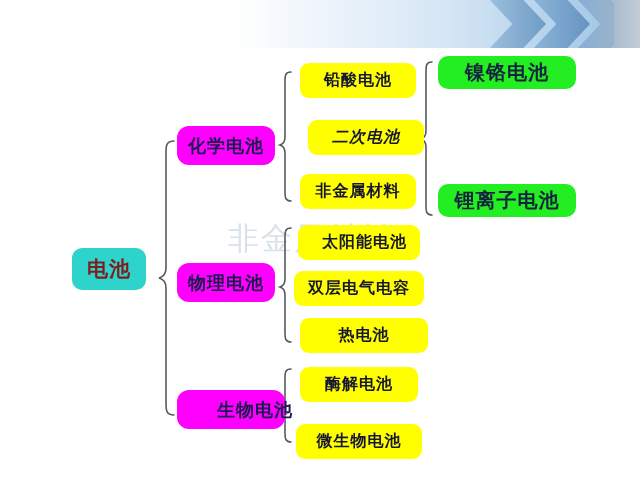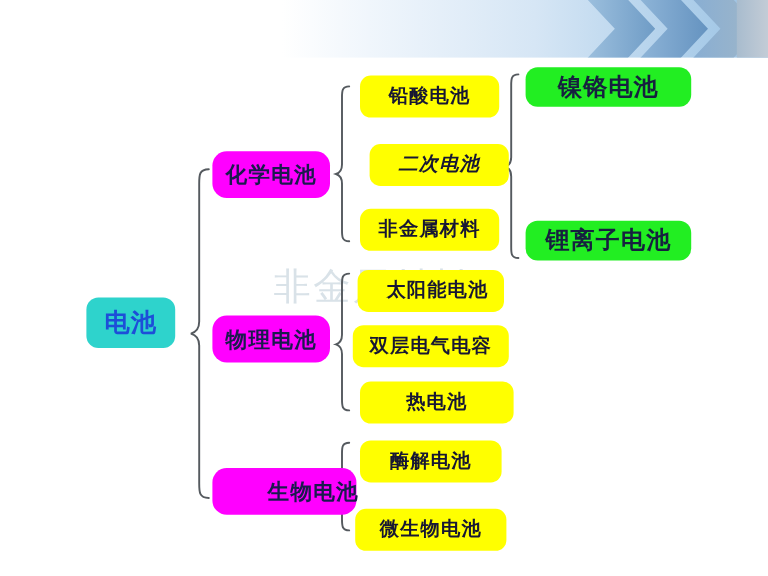--- a/index.html
+++ b/index.html
@@ -86,21 +86,21 @@
     color: #16245c;
     font-weight: bold;
     letter-spacing: 1px;
     white-space: nowrap;
     z-index: 4;
   }
   .node.root {
     background: #2ed3cc;
     border-radius: 10px;
     font-size: 21px;
-    color: #1d4ed8;
+    color: #7f1d1d;
   }
   .node.cat {
     background: #ff00ff;
     border-radius: 12px;
     font-size: 18px;
     color: #1a1a4e;
   }
   .node.leaf {
     background: #ffff00;
     border-radius: 9px;
@@ -160,21 +160,21 @@
              C283,409 285,411 285,416 L285,433 C285,438 285,442 291,442"></path>
 
     <path d="M432,62 C426,62 426,66 426,71 L426,131 C426,136 424,138 421,139
              C424,140 426,142 426,147 L426,206 C426,211 426,215 432,215"></path>
   </svg>
 
   <div class="node root" style="left:72px; top:248px; width:74px; height:42px;">电池</div>
 
   <div class="node cat" style="left:177px; top:263px; width:98px; height:39px;">物理电池</div>
   <div class="node cat" style="left:177px; top:126px; width:98px; height:39px;">化学电池</div>
-  <div class="node cat" style="left:177px; top:390px; width:120px; height:39px;padding-left:48px;">生物电池</div>
+  <div class="node cat" style="left:177px; top:390px; width:108px; height:39px;padding-left:48px;">生物电池</div>
 
   <div class="node leaf" style="left:300px; top:63px; width:116px; height:35px;">铅酸电池</div>
   <div class="node leaf" style="left:308px; top:120px; width:116px; height:35px;font-style:italic;">二次电池</div>
   <div class="node leaf" style="left:300px; top:174px; width:116px; height:35px;">非金属材料</div>
 
   <div class="node leaf" style="left:298px; top:225px; width:122px; height:35px;padding-left:11px;">太阳能电池</div>
   <div class="node leaf" style="left:294px; top:271px; width:130px; height:35px;">双层电气电容</div>
   <div class="node leaf" style="left:300px; top:318px; width:128px; height:35px;">热电池</div>
 
   <div class="node leaf" style="left:300px; top:367px; width:118px; height:35px;">酶解电池</div>

